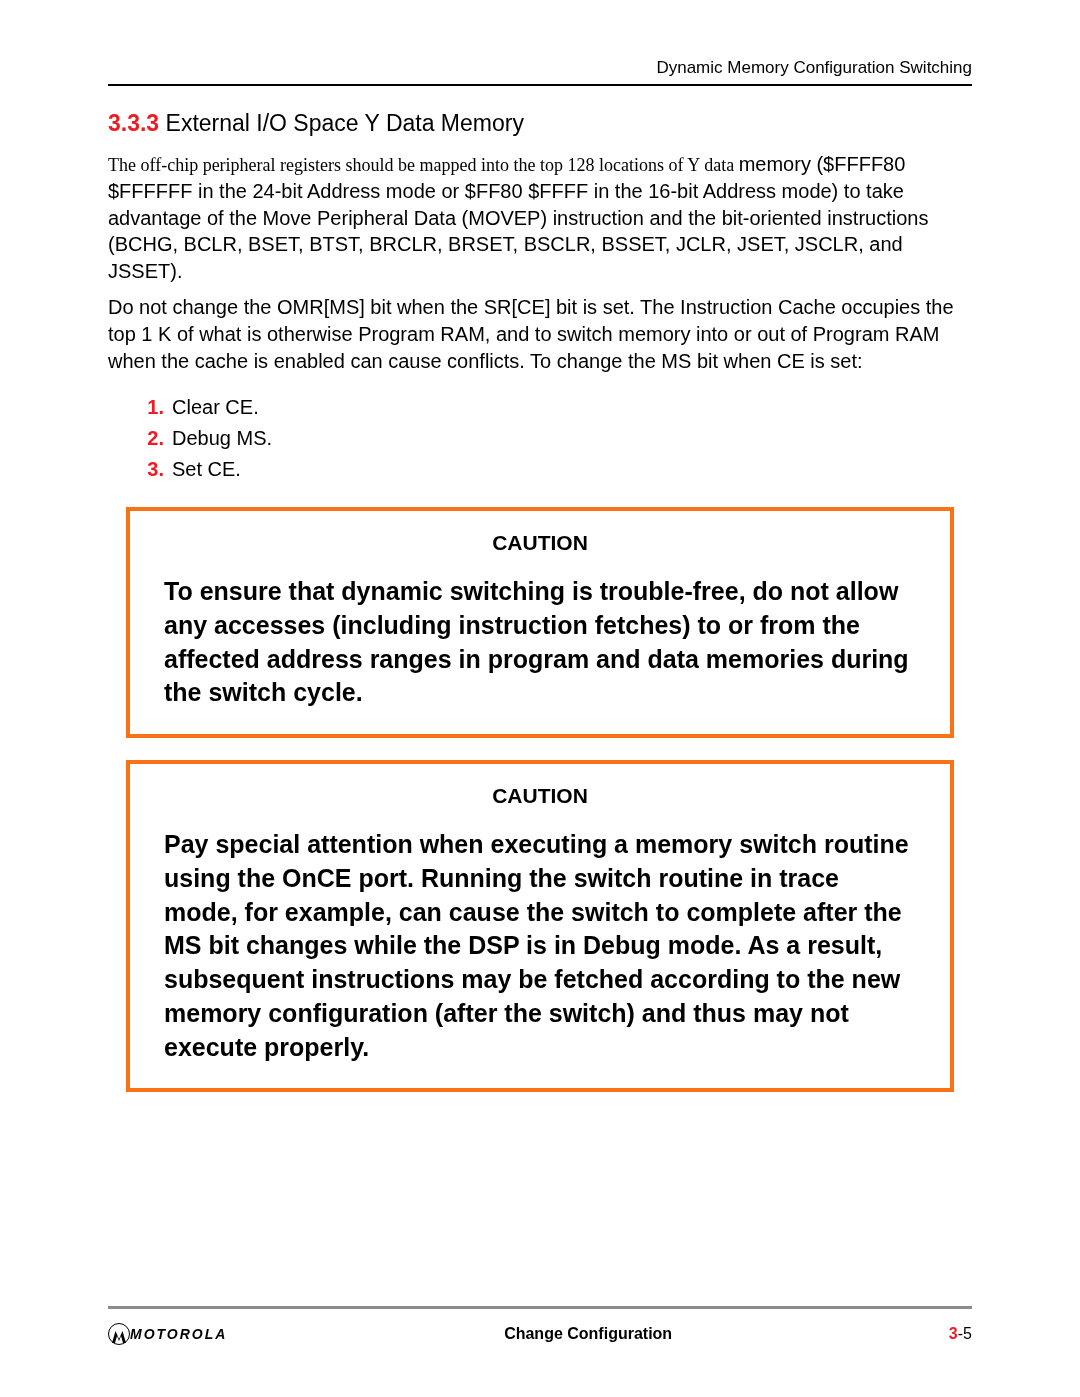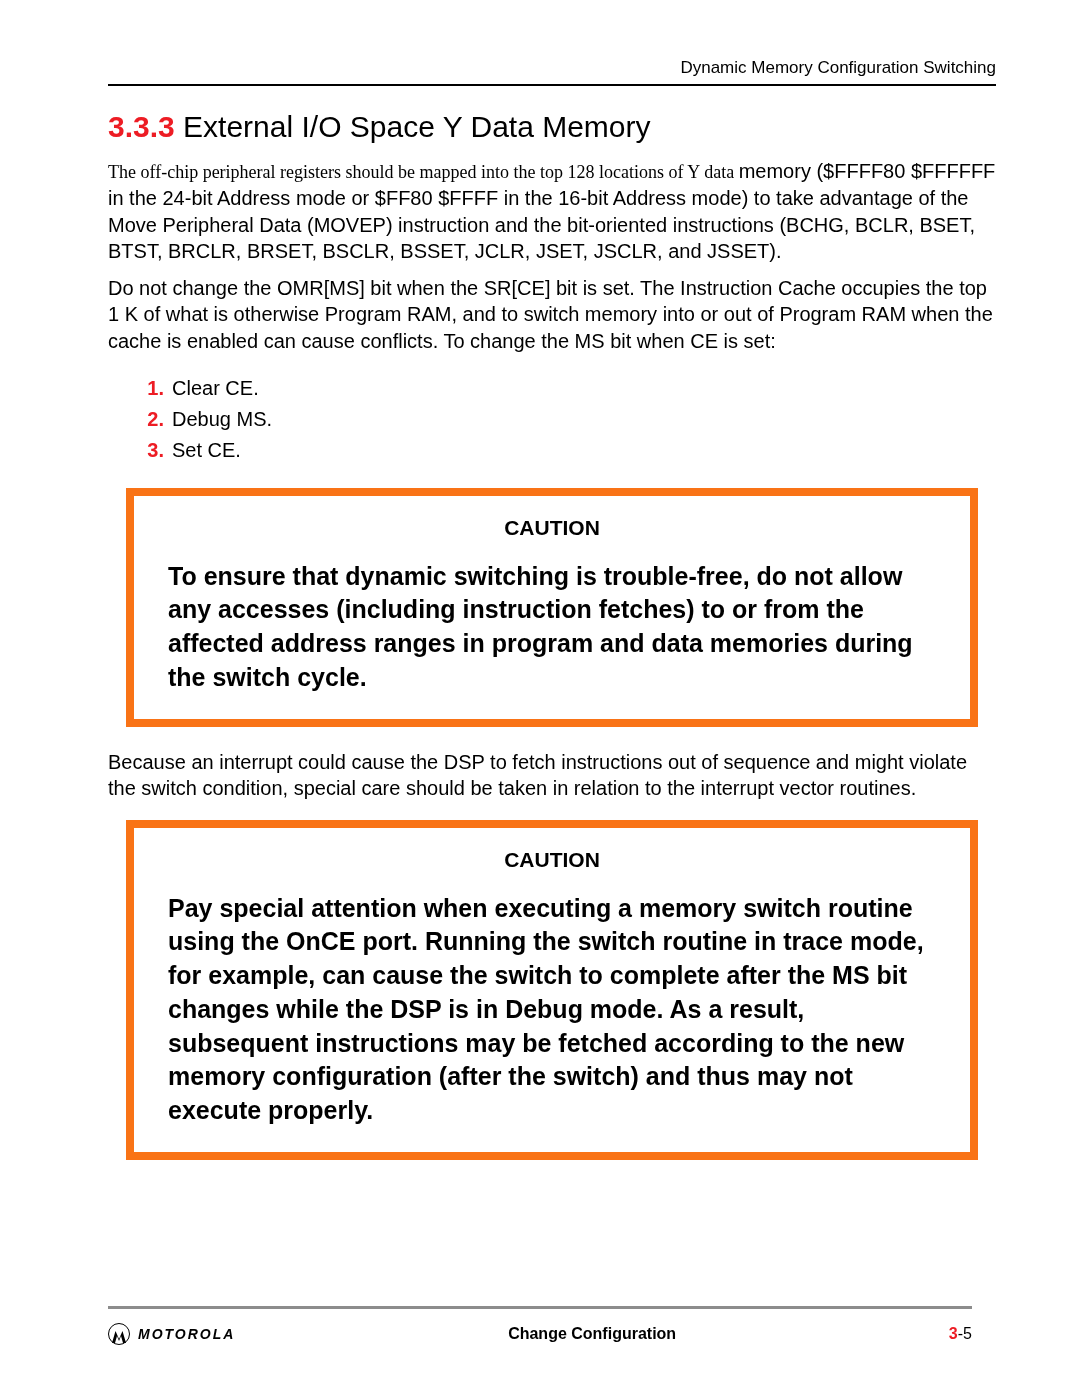--- a/index.html
+++ b/index.html
@@ -7,35 +7,35 @@
     padding: 0;
     background: #ffffff;
     font-family: Arial, Helvetica, sans-serif;
     color: #000000;
   }
   .page {
     width: 1080px;
     height: 1397px;
     position: relative;
     box-sizing: border-box;
-    padding: 58px 84px 0 108px;
+    padding: 58px 108px 0 108px;
   }
   .running-head {
     text-align: right;
     font-size: 17px;
     color: #000000;
     margin-bottom: 6px;
   }
   .top-rule {
     border: none;
     border-top: 2px solid #000000;
     margin: 0 0 24px 0;
   }
   .h3 {
-    font-size: 30px;
+    font-size: 23px;
     margin: 12px 0 14px 0;
     font-weight: normal;
   }
   .h3 .num { color: #ED1C24; font-weight: bold; }
   .h3 .title { color: #000000; }
   .h2 {
     font-size: 28px;
     margin: 34px 0 14px 0;
     font-weight: bold;
   }
@@ -60,21 +60,21 @@
   }
   ol.steps li .ord {
     color: #ED1C24;
     font-weight: bold;
     position: absolute;
     left: -26px;
     width: 30px;
     text-align: right;
   }
   .caution-box {
-    border: 8px solid #f97316;
+    border: 4px solid #f97316;
     margin: 18px 18px 22px 18px;
     padding: 20px 34px 24px 34px;
   }
   .caution-title {
     text-align: center;
     font-weight: bold;
     font-size: 21px;
     margin: 0 0 20px 0;
   }
   .caution-text {
@@ -96,21 +96,20 @@
   }
   .footer-row {
     display: flex;
     align-items: center;
     justify-content: space-between;
     font-size: 16px;
   }
   .brand {
     display: flex;
     align-items: center;
-    gap: 8px;
   }
   .brand-logo {
     width: 22px;
     height: 22px;
     border: 1.6px solid #000000;
     border-radius: 50%;
     display: flex;
     align-items: flex-end;
     justify-content: center;
     box-sizing: border-box;
@@ -154,21 +153,20 @@
     <li><span class="ord">1.</span><span>Clear CE.</span></li>
     <li><span class="ord">2.</span><span>Debug MS.</span></li>
     <li><span class="ord">3.</span><span>Set CE.</span></li>
   </ol>
 
   <div class="caution-box">
     <p class="caution-title">CAUTION</p>
     <p class="caution-text">To ensure that dynamic switching is trouble-free, do not allow any accesses (including instruction fetches) to or from the affected address ranges in program and data memories during the switch cycle.</p>
   </div>
 
-  <p class="body">Because an interrupt could cause the DSP to fetch instructions out of sequence and might violate the switch condition, special care should be taken in relation to the interrupt vector routines.</p>
 
   <div class="caution-box">
     <p class="caution-title">CAUTION</p>
     <p class="caution-text">Pay special attention when executing a memory switch routine using the OnCE port. Running the switch routine in trace mode, for example, can cause the switch to complete after the MS bit changes while the DSP is in Debug mode. As a result, subsequent instructions may be fetched according to the new memory configuration (after the switch) and thus may not execute properly.</p>
   </div>
 
   <div class="footer">
     <hr class="footer-rule">
     <div class="footer-row">
       <div class="brand">

